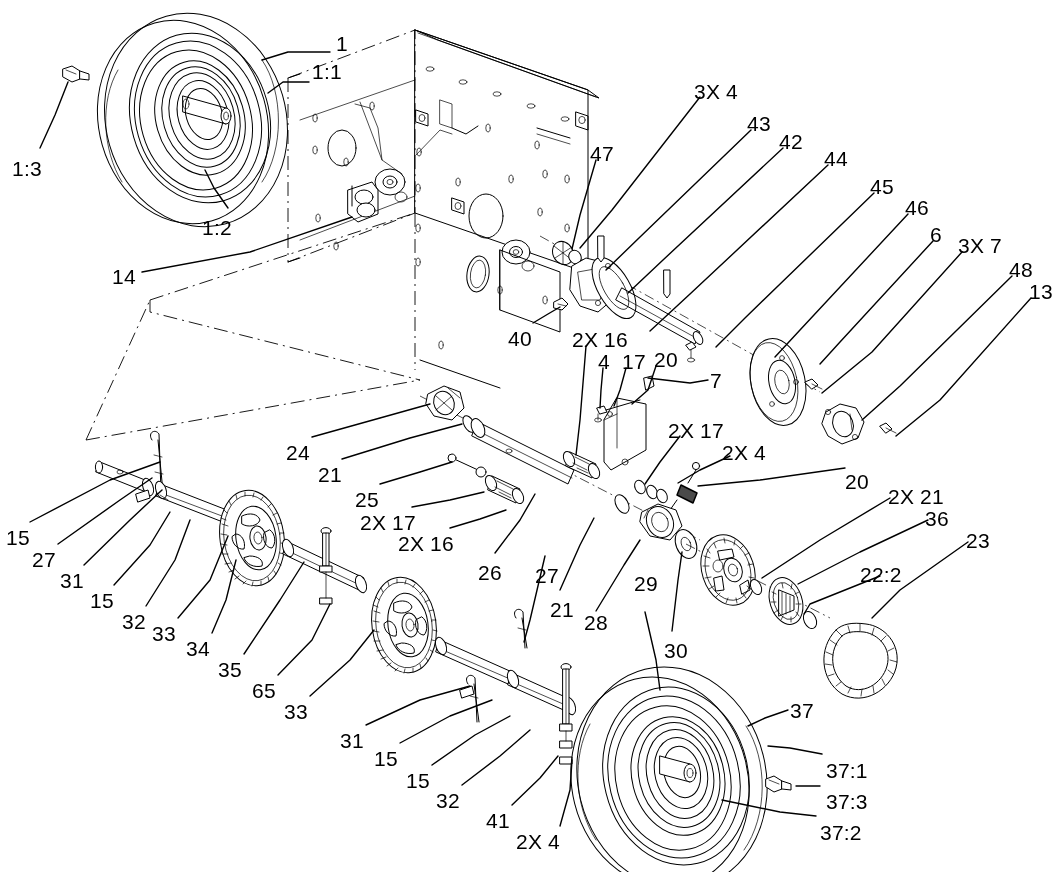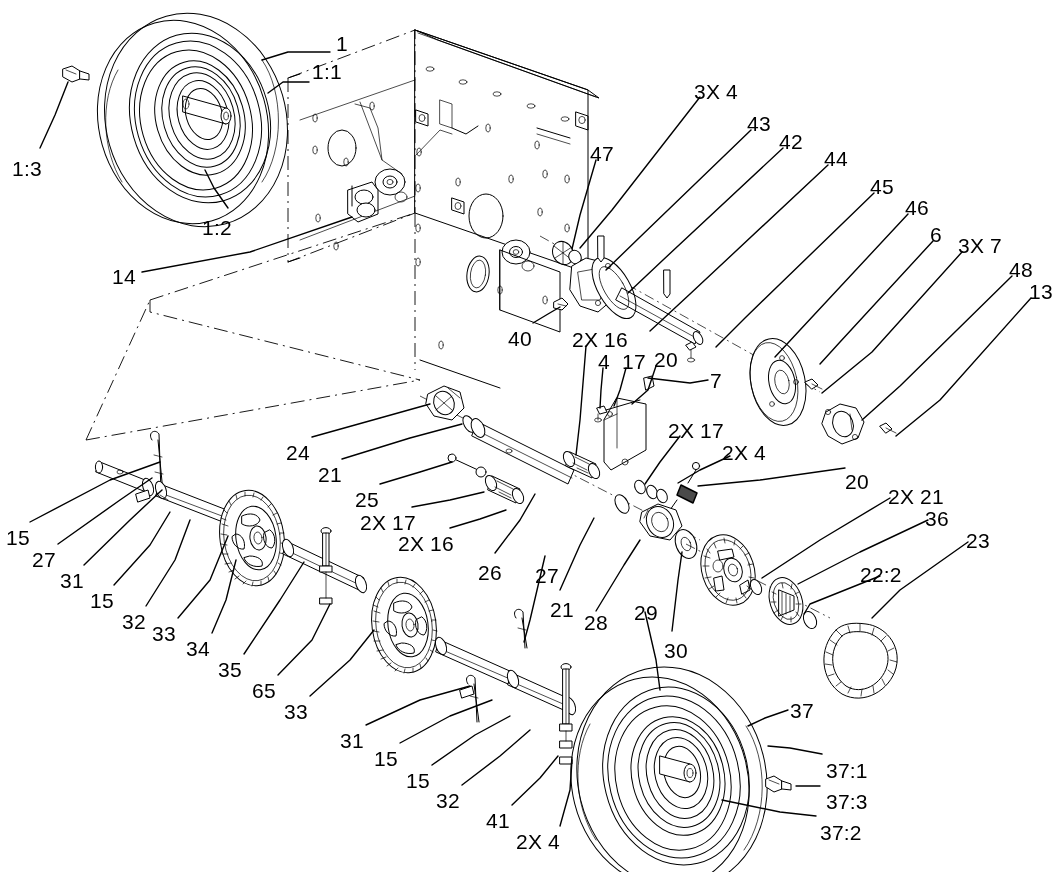--- a/index.html
+++ b/index.html
@@ -567,21 +567,21 @@
       <div class="cal" style="left: 845px; top: 471px;">20</div>
       <div class="cal" style="left: 286px; top: 442px;">24</div>
       <div class="cal" style="left: 318px; top: 464px;">21</div>
       <div class="cal" style="left: 355px; top: 489px;">25</div>
       <div class="cal" style="left: 360px; top: 512px;">2X 17</div>
       <div class="cal" style="left: 398px; top: 533px;">2X 16</div>
       <div class="cal" style="left: 478px; top: 562px;">26</div>
       <div class="cal" style="left: 535px; top: 565px;">27</div>
       <div class="cal" style="left: 550px; top: 599px;">21</div>
       <div class="cal" style="left: 584px; top: 612px;">28</div>
-      <div class="cal" style="left: 634px; top: 602px; text-align: center;">29</div>
+      <div class="cal" style="left: 634px; top: 573px; text-align: center;">29</div>
       <div class="cal" style="left: 664px; top: 640px;">30</div>
       <div class="cal" style="left: 888px; top: 486px;">2X 21</div>
       <div class="cal" style="left: 925px; top: 508px;">36</div>
       <div class="cal" style="left: 860px; top: 564px;">22:2</div>
       <div class="cal" style="left: 966px; top: 530px;">23</div>
       <div class="cal" style="left: 6px; top: 527px;">15</div>
       <div class="cal" style="left: 32px; top: 549px;">27</div>
       <div class="cal" style="left: 60px; top: 570px;">31</div>
       <div class="cal" style="left: 90px; top: 590px;">15</div>
       <div class="cal" style="left: 122px; top: 611px;">32</div>

